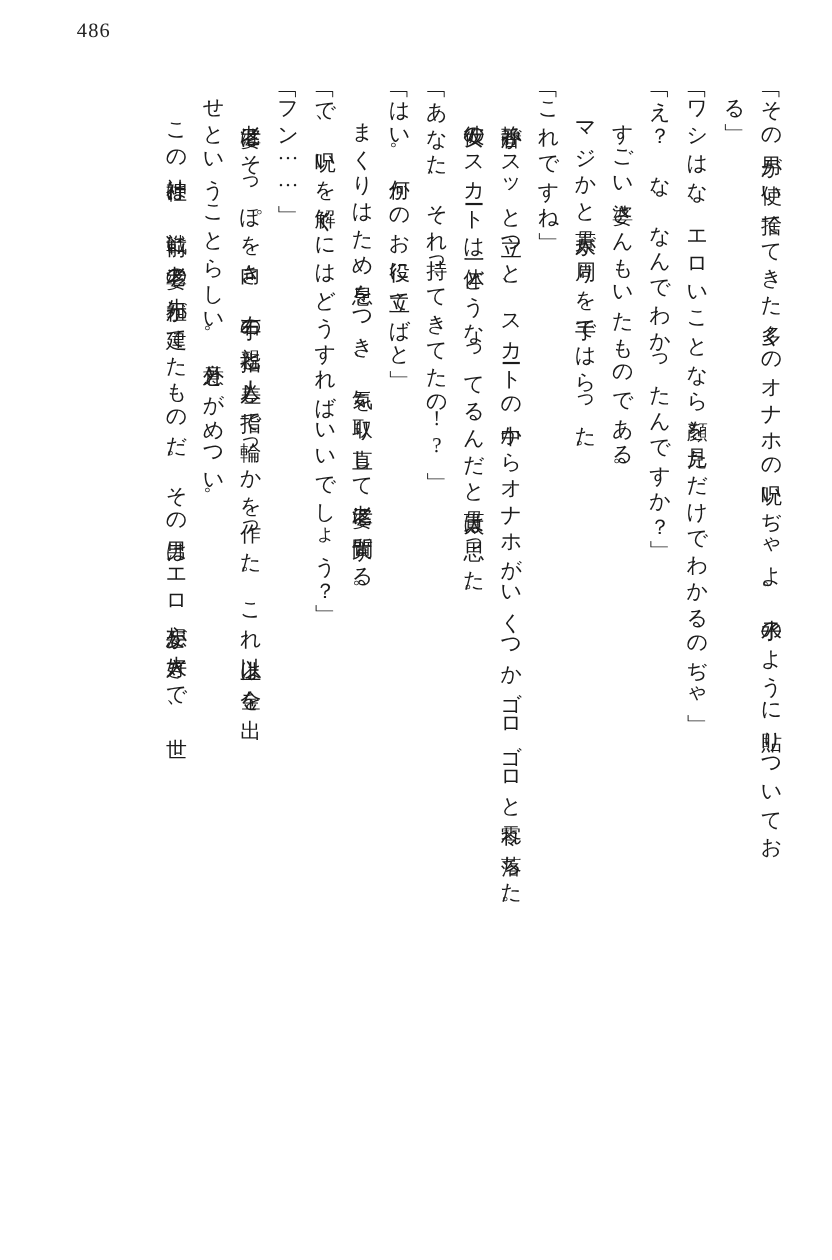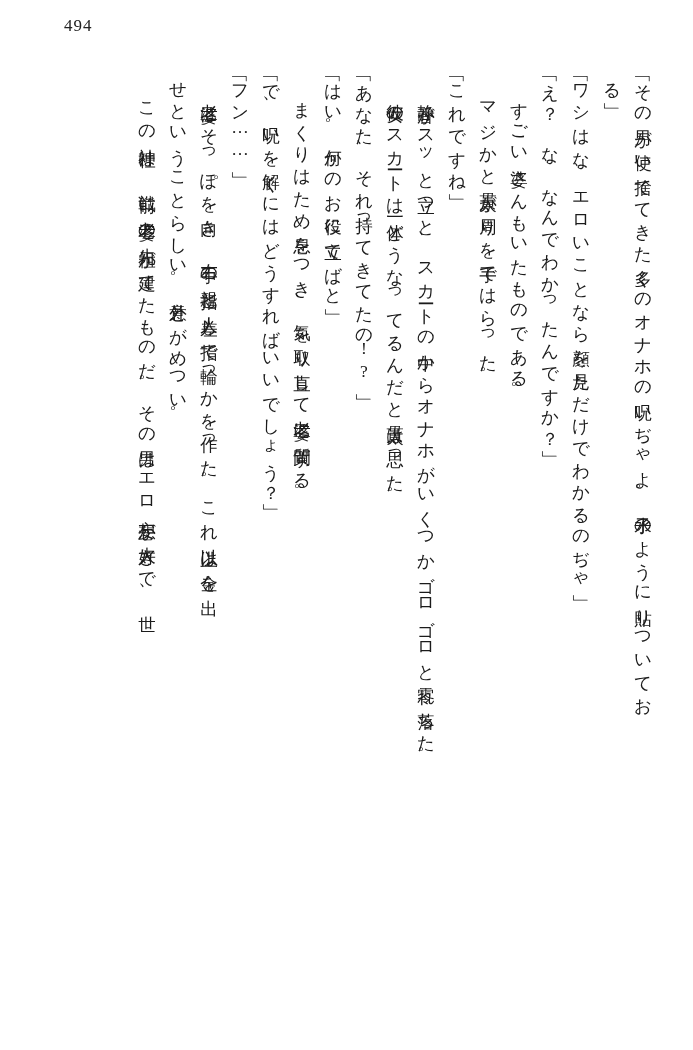--- a/index.html
+++ b/index.html
@@ -53,21 +53,21 @@
   }
   .vline.indent {
     padding-top: 20px;
   }
 </style>
 </head>
 <body>
 
 <div class="page">
 
-  <div class="page-number">494</div>
+  <div class="page-number">486</div>
 
   <div class="text-body">
     <div class="vline">「その男が使い捨ててきた多くのオナホの呪いぢゃよ。水子のように貼りついてお</div>
     <div class="vline">る」</div>
     <div class="vline">「ワシはな、エロいことなら顔を見ただけでわかるのぢゃ」</div>
     <div class="vline">「え？　な、なんでわかったんですか？」</div>
     <div class="vline indent">すごい婆さんもいたものである。</div>
     <div class="vline indent">マジかと貫太が周りを手ではらった。</div>
     <div class="vline">「これですね」</div>
     <div class="vline indent">静香がスッと立つと、スカートの中からオナホがいくつかゴロゴロと零れ落ちた。</div>

